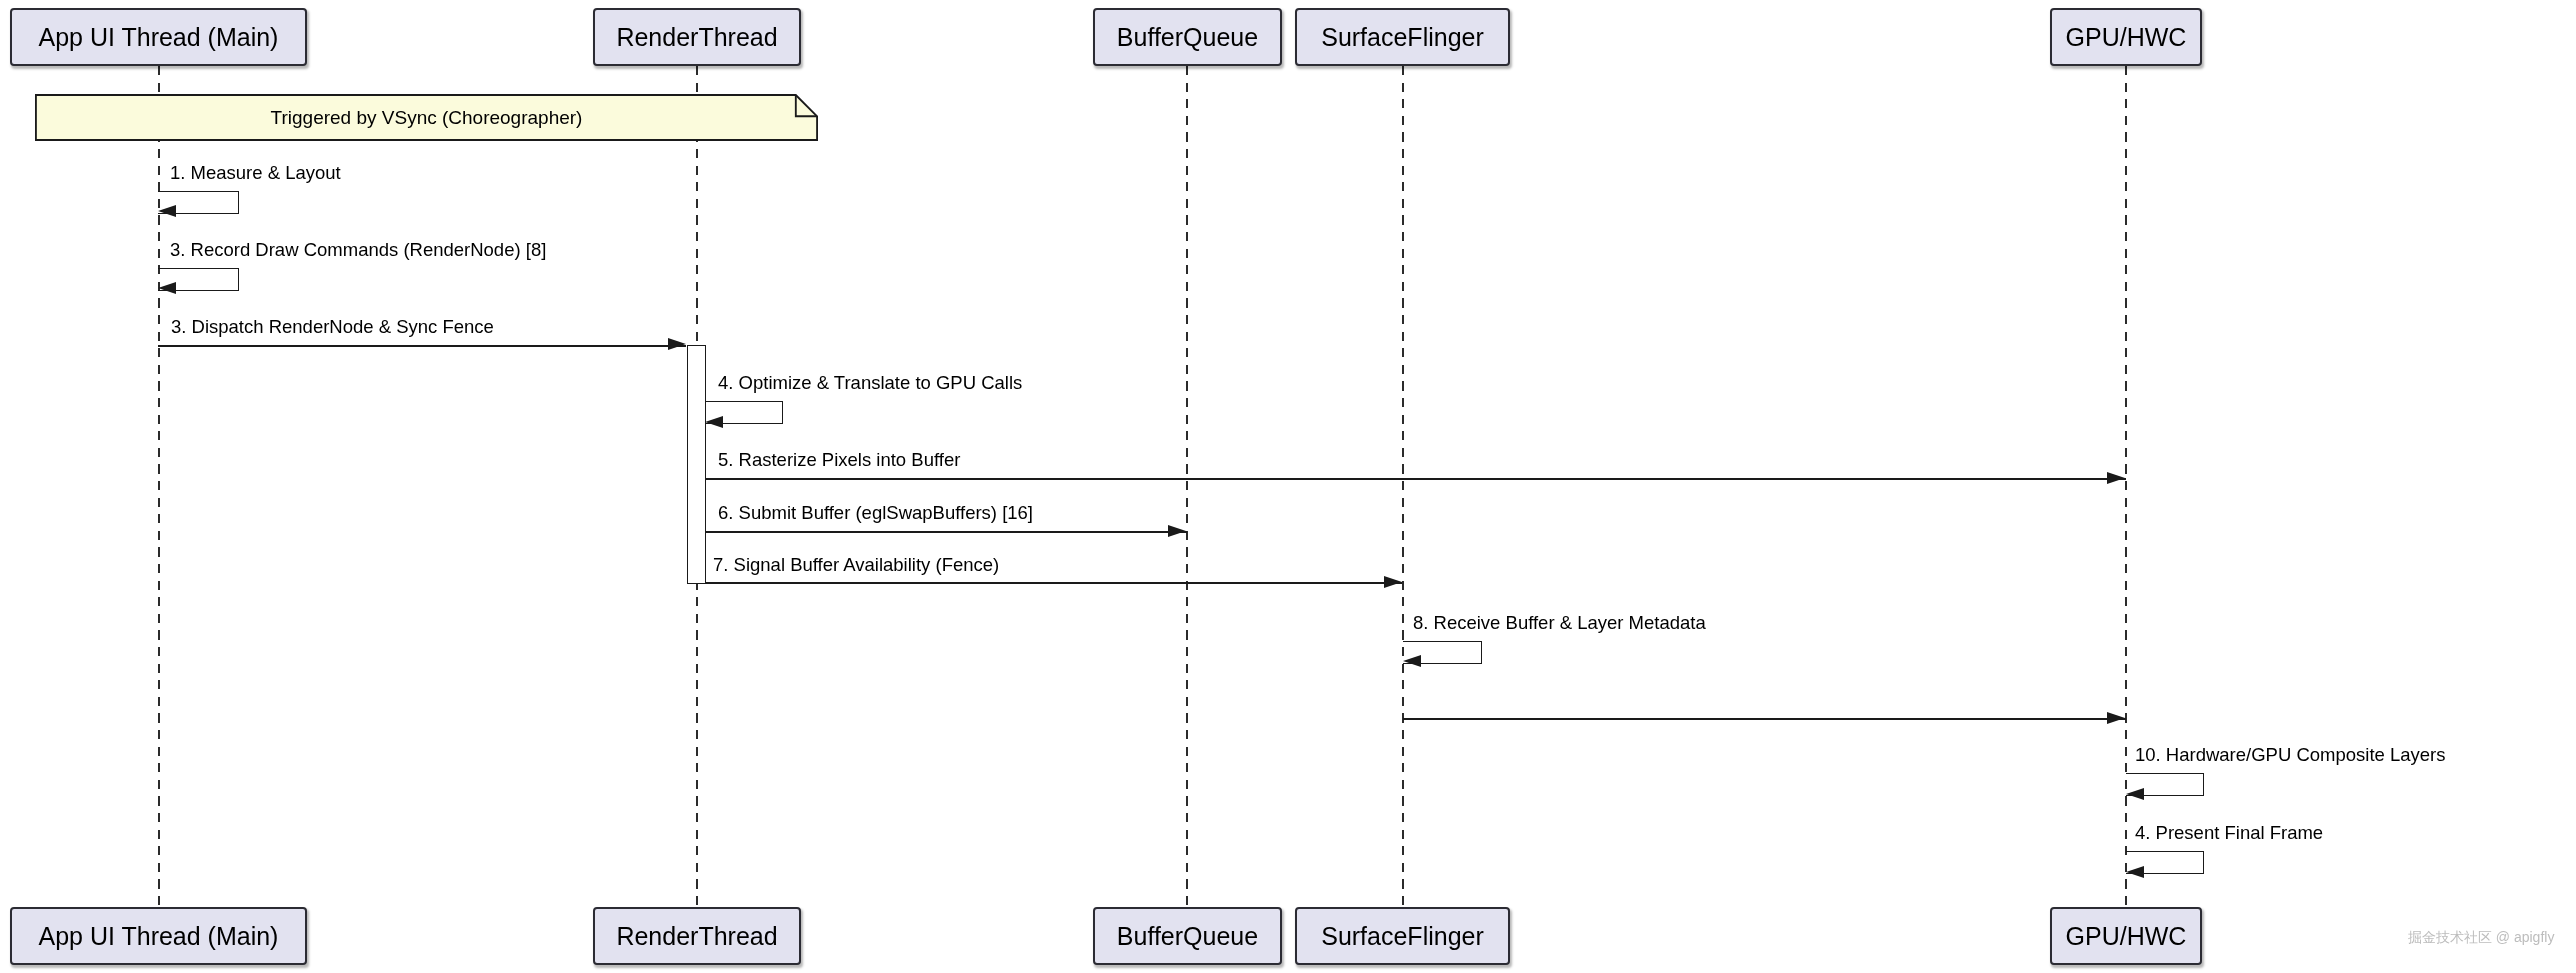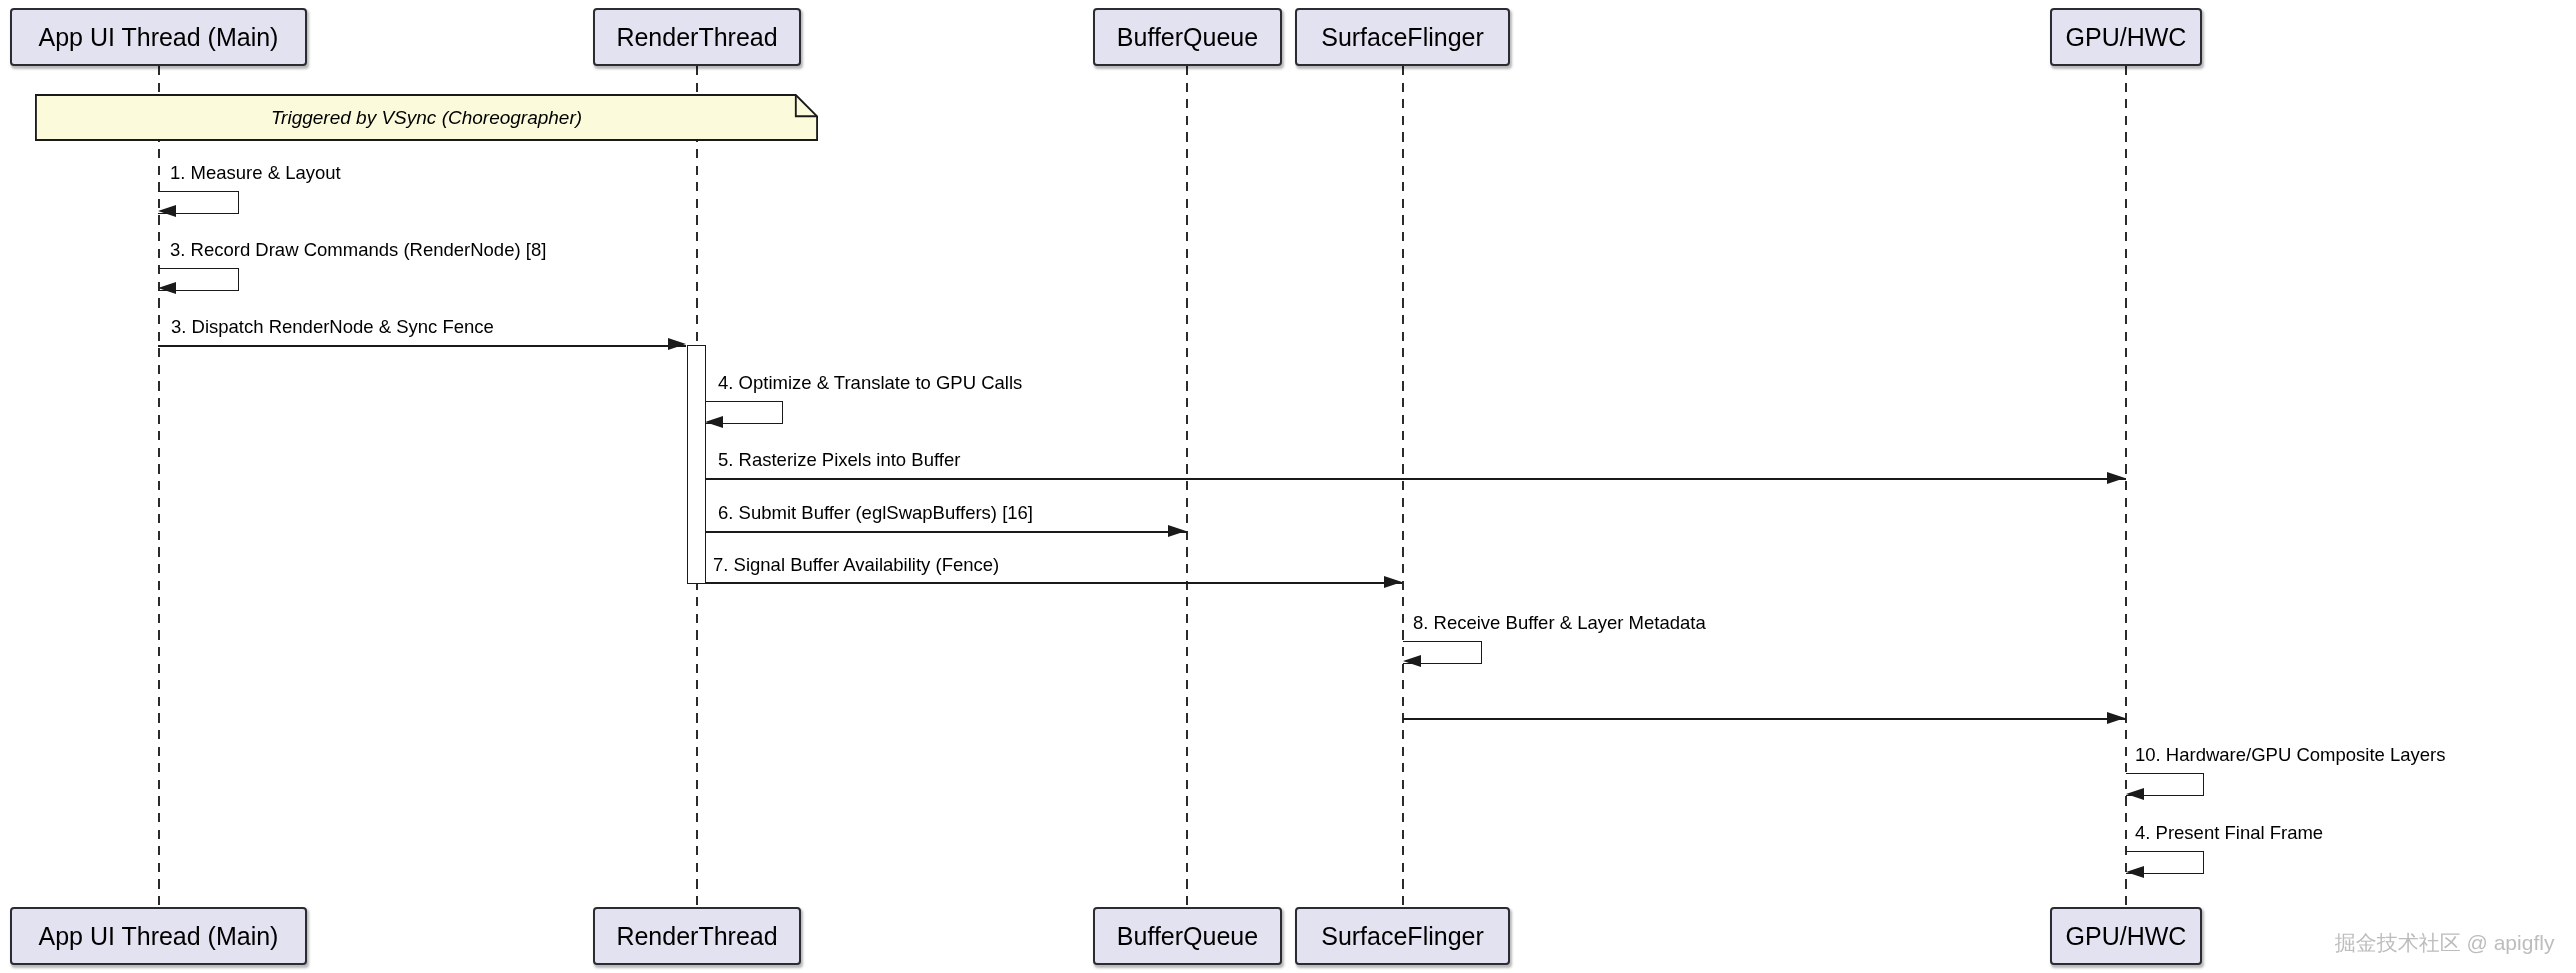--- a/index.html
+++ b/index.html
@@ -35,29 +35,29 @@
   }
   .ah-left {
     position:absolute; width:0; height:0;
     border-top:6.8px solid transparent; border-bottom:6.8px solid transparent;
     border-right:18.5px solid #1a1a1a;
   }
   .activation {
     position:absolute; width:18.5px; box-sizing:border-box;
     background:#ffffff; border:1.8px solid #1a1a1a;
   }
-  .note-wrap { position:absolute; left:35px; top:94px; width:783px; height:47px;font-style:italic; }
+  .note-wrap { position:absolute; left:35px; top:94px; width:783px; height:47px; }
   .note-text {
     position:absolute; left:0; top:0; width:100%; height:100%;
     display:flex; align-items:center; justify-content:center;
     font-size:19px;
   }
   .watermark {
     position:absolute; right:21.6px; top:929px;
-    font-size:21px; color:#bdbdbd; white-space:nowrap;
+    font-size:14px; color:#bdbdbd; white-space:nowrap;
     text-shadow:1.2px 1.2px 0.6px rgba(255,255,255,0.95);
   }
 </style>
 </head>
 <body>
 
 <div class="canvas">
 
   <div class="lifeline" style="left:158px"></div>
   <div class="lifeline" style="left:696px"></div>

